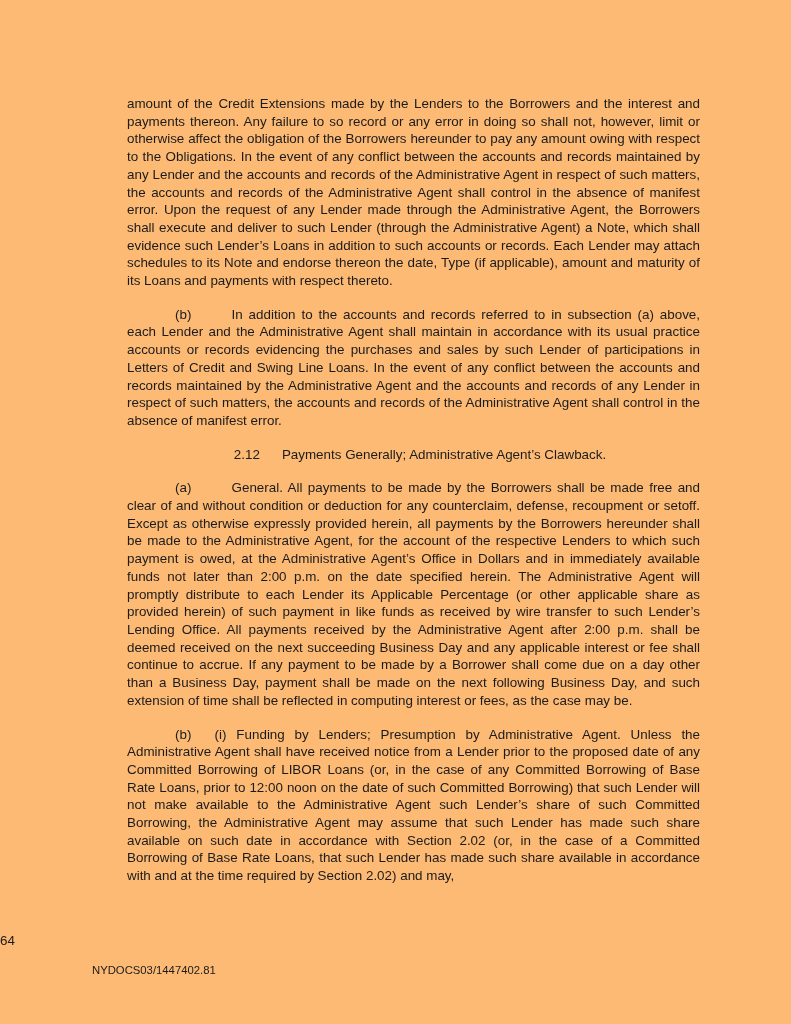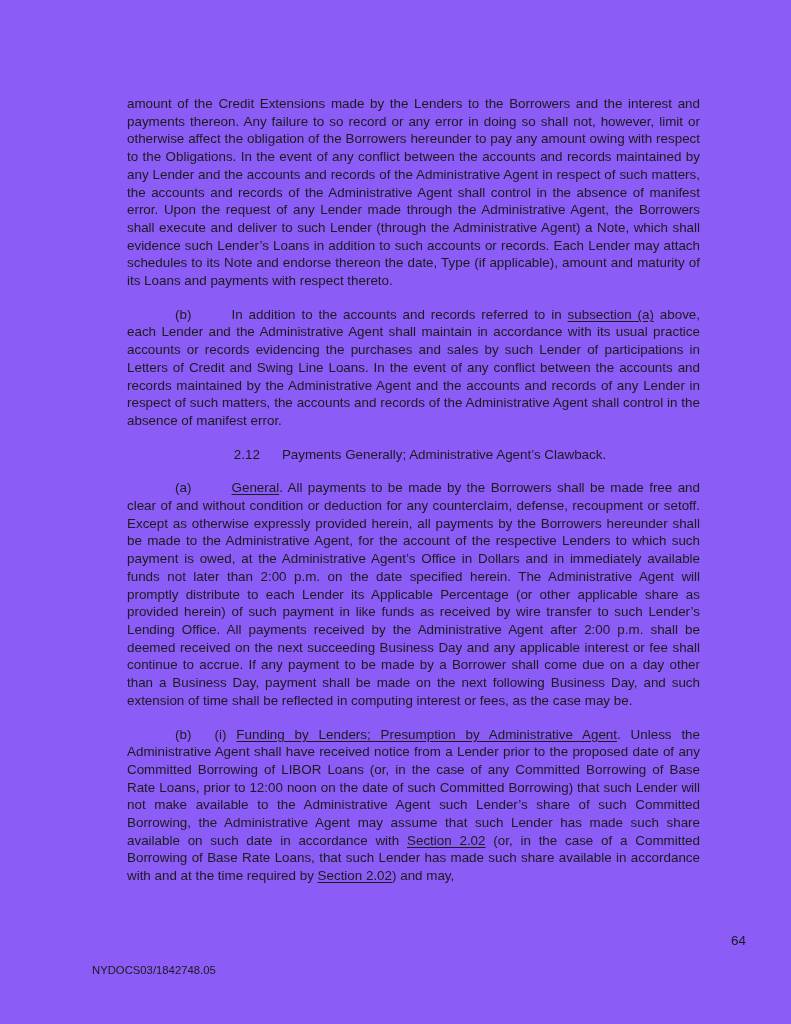--- a/index.html
+++ b/index.html
@@ -4,21 +4,21 @@
 <style>
   html, body {
     margin: 0;
     padding: 0;
     background: #ffffff;
   }
   .page {
     position: relative;
     width: 791px;
     height: 1024px;
-    background: #8b5cf6;
+    background: #fdba74;
     overflow: hidden;
     font-family: "Liberation Sans", sans-serif;
     color: #1b1b1b;
   }
   .body-text {
     position: absolute;
     left: 127px;
     top: 95px;
     width: 573px;
     font-size: 13.4px;
@@ -32,30 +32,29 @@
     text-indent: 48px;
   }
   .para-heading {
     margin: 0 0 16px 13px;
     text-align: center;
   }
   .para-heading .run + .run {
     margin-left: 22px;
   }
   .u {
-    text-decoration: underline;
     text-underline-offset: 2px;
     margin-top: 24px;
   }
   .footer-page-number {
     position: absolute;
-    left: 13px;
+    left: 0;
     top: 932px;
     width: 733px;
-    text-align: right;
+    text-align: left;
     font-size: 13.4px;
     line-height: 17px;
   }
   .footer-title {
     position: absolute;
     left: 0;
     top: 950px;
     width: 791px;
     text-align: center;
     font-size: 12.4px;
@@ -74,14 +73,14 @@
 
 <div class="page">
   <div class="body-text">
       <p class="para"><span class="run">amount of the Credit Extensions made by the Lenders to the Borrowers and the interest and payments thereon.  Any failure to so record or any error in doing so shall not, however, limit or otherwise affect the obligation of the Borrowers hereunder to pay any amount owing with respect to the Obligations.  In the event of any conflict between the accounts and records maintained by any Lender and the accounts and records of the Administrative Agent in respect of such matters, the accounts and records of the Administrative Agent shall control in the absence of manifest error.  Upon the request of any Lender made through the Administrative Agent, the Borrowers shall execute and deliver to such Lender (through the Administrative Agent) a Note, which shall evidence such Lender’s Loans in addition to such accounts or records.  Each Lender may attach schedules to its Note and endorse thereon the date, Type (if applicable), amount and maturity of its Loans and payments with respect thereto.</span></p>
       <p class="para indent"><span class="run">(b)   In addition to the accounts and records referred to in </span><span class="run u">subsection (a)</span><span class="run"> above, each Lender and the Administrative Agent shall maintain in accordance with its usual practice accounts or records evidencing the purchases and sales by such Lender of participations in Letters of Credit and Swing Line Loans.  In the event of any conflict between the accounts and records maintained by the Administrative Agent and the accounts and records of any Lender in respect of such matters, the accounts and records of the Administrative Agent shall control in the absence of manifest error.</span></p>
       <p class="para-heading"><span class="run">2.12</span><span class="run">Payments Generally; Administrative Agent’s Clawback.</span></p>
       <p class="para indent"><span class="run">(a)   </span><span class="run u">General</span><span class="run">.  All payments to be made by the Borrowers shall be made free and clear of and without condition or deduction for any counterclaim, defense, recoupment or setoff.  Except as otherwise expressly provided herein, all payments by the Borrowers hereunder shall be made to the Administrative Agent, for the account of the respective Lenders to which such payment is owed, at the Administrative Agent’s Office in Dollars and in immediately available funds not later than 2:00 p.m. on the date specified herein.  The Administrative Agent will promptly distribute to each Lender its Applicable Percentage (or other applicable share as provided herein) of such payment in like funds as received by wire transfer to such Lender’s Lending Office.  All payments received by the Administrative Agent after 2:00 p.m. shall be deemed received on the next succeeding Business Day and any applicable interest or fee shall continue to accrue.  If any payment to be made by a Borrower shall come due on a day other than a Business Day, payment shall be made on the next following Business Day, and such extension of time shall be reflected in computing interest or fees, as the case may be.</span></p>
       <p class="para indent"><span class="run">(b)  (i) </span><span class="run u">Funding by Lenders; Presumption by Administrative Agent</span><span class="run">.  Unless the Administrative Agent shall have received notice from a Lender prior to the proposed date of any Committed Borrowing of LIBOR Loans (or, in the case of any Committed Borrowing of Base Rate Loans, prior to 12:00 noon on the date of such Committed Borrowing) that such Lender will not make available to the Administrative Agent such Lender’s share of such Committed Borrowing, the Administrative Agent may assume that such Lender has made such share available on such date in accordance with </span><span class="run u">Section 2.02</span><span class="run"> (or, in the case of a Committed Borrowing of Base Rate Loans, that such Lender has made such share available in accordance with and at the time required by </span><span class="run u">Section 2.02</span><span class="run">) and may,</span></p>
     </div>
   <div class="footer-page-number">64</div>
-  <div class="footer-ref">NYDOCS03/1842748.05</div>
+  <div class="footer-ref">NYDOCS03/1447402.81</div>
 </div>
 
 </body></html>

